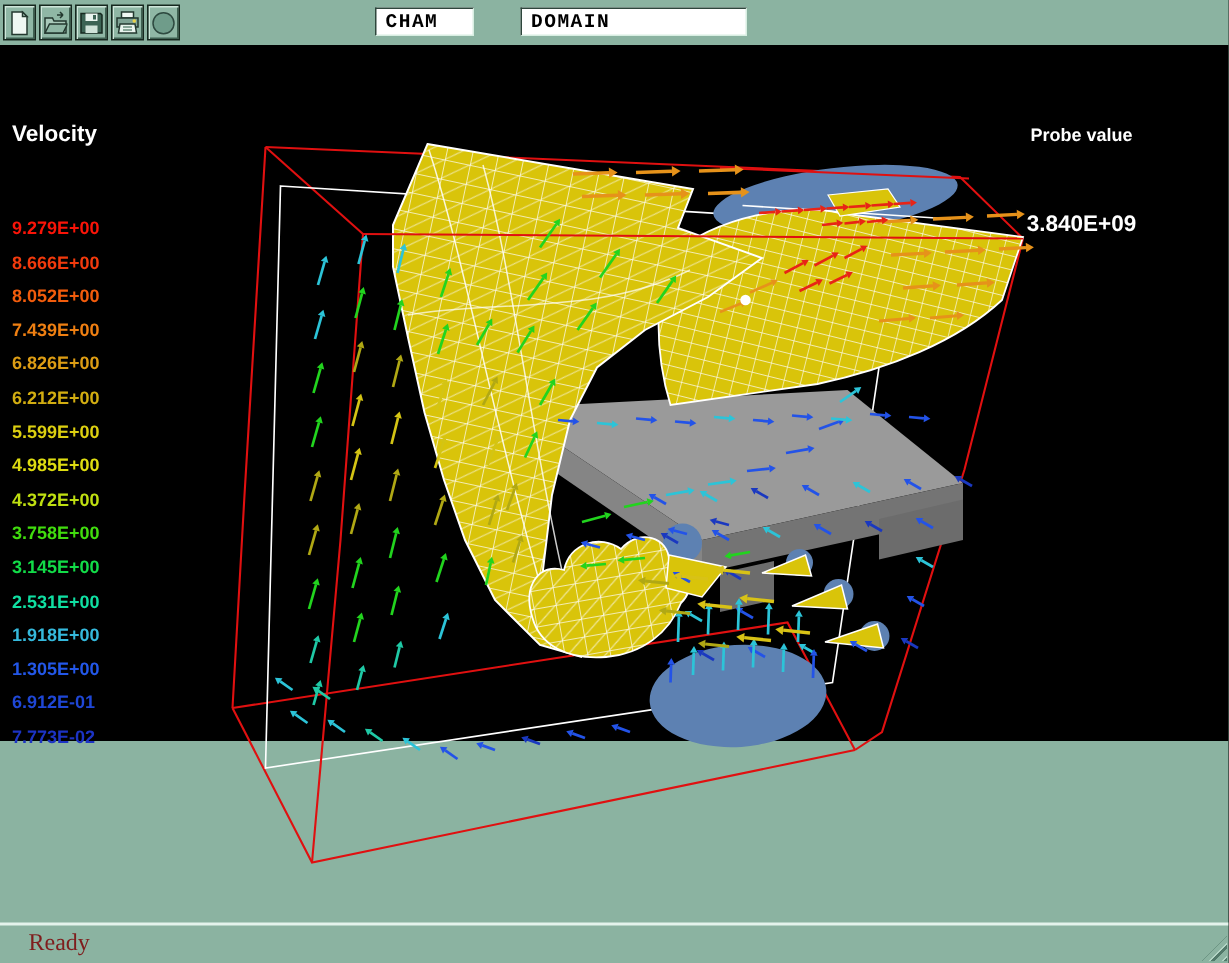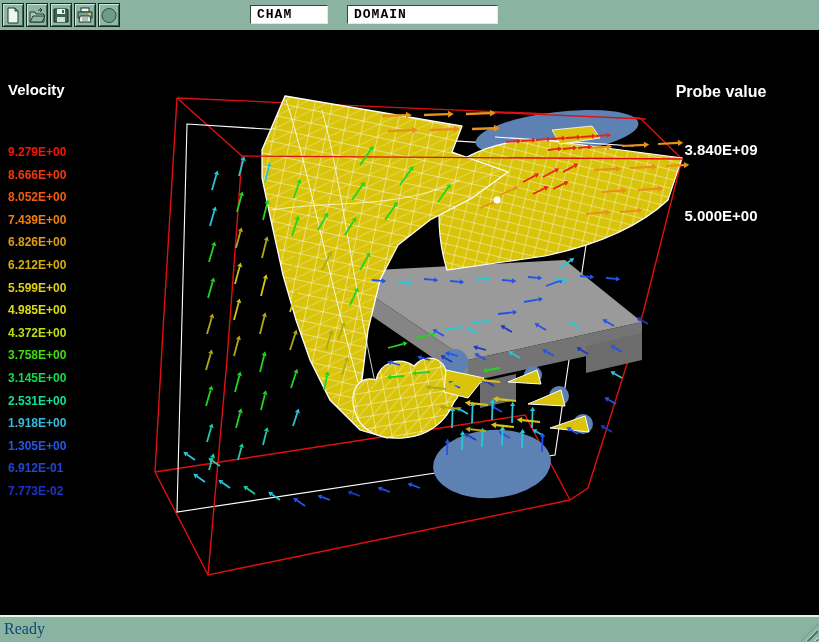--- a/index.html
+++ b/index.html
@@ -24,39 +24,39 @@
   .tb-btn svg{position:absolute;left:2px;top:3px;}
   .tb-field{
     position:absolute;top:5px;height:19px;box-sizing:border-box;
     background:#ffffff;color:#000;
     border:1px solid;border-color:#2e463c #d8eee2 #d8eee2 #2e463c;
     font-family:"Liberation Mono",monospace;font-size:13px;font-weight:bold;
     padding:0 0 0 6px;letter-spacing:1px;
   }
   
   .viewport{
-    position:absolute;left:0;top:30px;width:819px;height:585px;
+    position:absolute;left:0;top:30px;width:819px;height:464px;
     background:var(--scene-bg,#000);
   }
   .viewport svg{position:absolute;left:0;top:0;}
   .ov{position:absolute;font-weight:bold;white-space:pre;}
   .legend{left:8px;top:15px;}
   .legend-title{color:#fff;font-size:15px;margin-bottom:7px;}
   .legend-row{font-size:12px;height:22.6px;line-height:22.6px;letter-spacing:0;}
   .probeblock{left:648px;top:17px;width:146px;text-align:center;color:#fff;}
-  .pb-label{font-size:16px;height:22px;}
+  .pb-label{font-size:12px;height:22px;}
   .pb-value{font-size:15px;height:22px;margin-bottom:8px;}
   
   .statusbar{
     position:absolute;left:0;top:615px;width:819px;height:27px;
     background:#8bb3a1;border-top:2px solid #e4f3ec;box-sizing:border-box;
   }
   .status-text{
-    position:absolute;left:4px;top:3px;
-    font-family:"Liberation Serif",serif;font-size:16px;color:#0c4a6e;
+    position:absolute;left:19px;top:3px;
+    font-family:"Liberation Serif",serif;font-size:16px;color:#7f1d1d;
   }
   .resize-grip{
     position:absolute;right:1px;bottom:1px;width:17px;height:17px;
     background:repeating-linear-gradient(315deg,
       #52796a 0px,#52796a 2px,#b2d4c4 2px,#b2d4c4 3px,
       transparent 3px,transparent 6px);
     clip-path:polygon(100% 0,100% 100%,0 100%);
     cursor:nwse-resize;
   }
 </style>
@@ -92,21 +92,21 @@
       <circle cx="12.5" cy="7" r="1.2" fill="#e8d24a"></circle>
       <path d="M3,9 h10 l1,6 h-12 z" fill="#e9f4ee" stroke="#23382f"></path>
       <path d="M5,11 h6 M5,13 h6" stroke="#6a8d7e"></path>
     </svg></span>
   </button>
   <button class="tb-btn" style="left:98px">
     <span><svg width="16" height="17" viewBox="0 0 16 17">
       <circle cx="8" cy="8.5" r="7" fill="#6f9c8a" stroke="#2e4a40"></circle>
     </svg></span>
   </button>
-  <input class="tb-field" style="left: 250px; width: 78px;" value="CHAM">
+  <input class="tb-field" style="left: 250px; width: 66px;" value="CHAM">
   <input class="tb-field" style="left: 347px; width: 151px;" value="DOMAIN">
 </div>
 
 <div class="viewport">
 
   <svg id="scene" width="819" height="585" viewBox="0 0 819 585">
     <defs>
       <pattern id="meshA" patternUnits="userSpaceOnUse" width="17" height="13" patternTransform="rotate(12)">
         <path d="M0,0 H17 M0,0 V13" stroke="#fff" stroke-width="1" opacity="0.9"></path>
         <path d="M0,13 L17,0" stroke="#fff" stroke-width="0.7" opacity="0.55"></path>
@@ -524,20 +524,19 @@
   </svg>
 
   <div class="ov legend">
     <div class="legend-title">Velocity</div>
     <div id="legend-rows"><div class="legend-row" style="color: rgb(249, 20, 8);">9.279E+00</div><div class="legend-row" style="color: rgb(242, 58, 13);">8.666E+00</div><div class="legend-row" style="color: rgb(242, 92, 12);">8.052E+00</div><div class="legend-row" style="color: rgb(238, 127, 18);">7.439E+00</div><div class="legend-row" style="color: rgb(221, 157, 20);">6.826E+00</div><div class="legend-row" style="color: rgb(210, 173, 17);">6.212E+00</div><div class="legend-row" style="color: rgb(220, 207, 16);">5.599E+00</div><div class="legend-row" style="color: rgb(222, 220, 17);">4.985E+00</div><div class="legend-row" style="color: rgb(191, 223, 17);">4.372E+00</div><div class="legend-row" style="color: rgb(65, 220, 14);">3.758E+00</div><div class="legend-row" style="color: rgb(18, 220, 72);">3.145E+00</div><div class="legend-row" style="color: rgb(16, 223, 162);">2.531E+00</div><div class="legend-row" style="color: rgb(53, 185, 220);">1.918E+00</div><div class="legend-row" style="color: rgb(35, 87, 232);">1.305E+00</div><div class="legend-row" style="color: rgb(31, 71, 214);">6.912E-01</div><div class="legend-row" style="color: rgb(28, 51, 196);">7.773E-02</div></div>
   </div>
 
   <div class="ov probeblock">
     <div class="pb-label">Probe value</div>
     <div class="pb-value">3.840E+09</div>
-    <div class="pb-value">5.000E+00</div>
   </div>
 </div>
 
 <div class="statusbar">
   <span class="status-text">Ready</span>
   <div class="resize-grip"></div>
 </div>
 
 </body></html>

